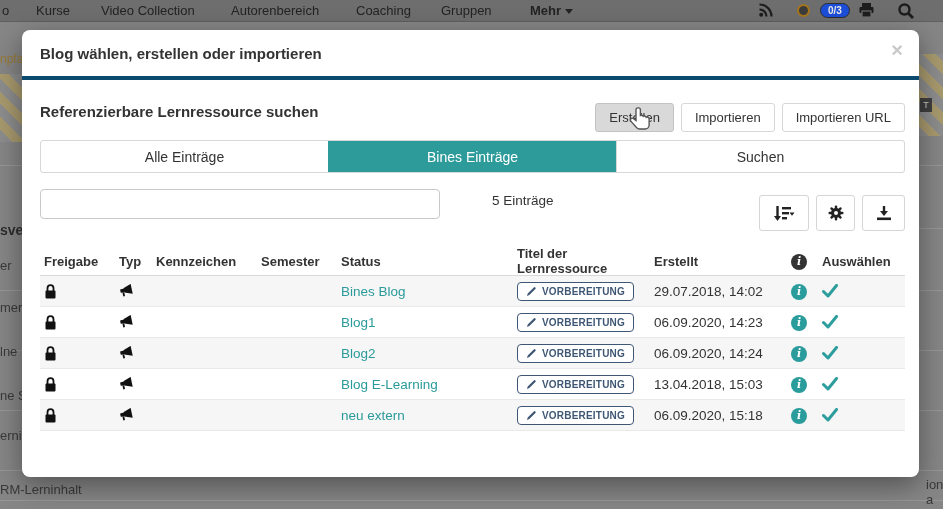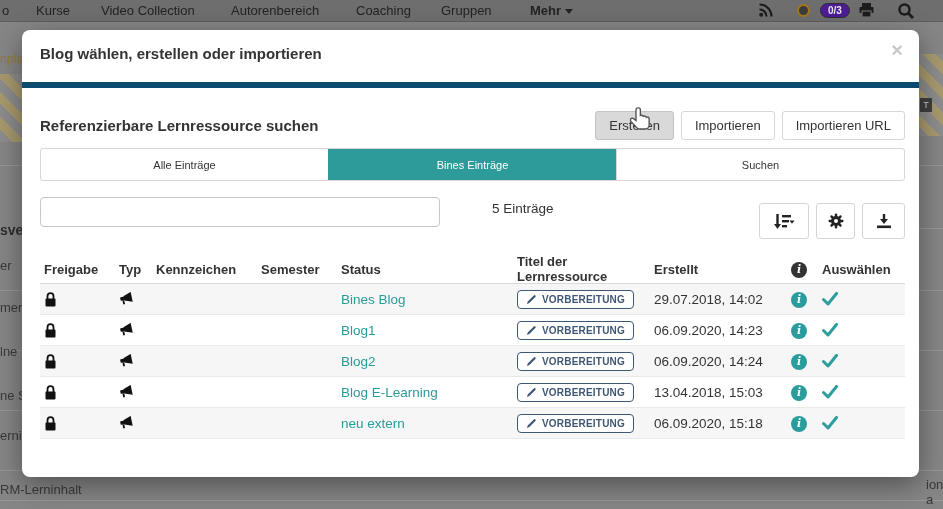--- a/index.html
+++ b/index.html
@@ -8,52 +8,52 @@
   body { position:relative; background:#858585; }
 
   
   .backdrop { position:absolute; inset:0; background:#868686; }
   .topnav { position:absolute; left:0; top:0; width:943px; height:22px;
     background:#6e6e6e; border-bottom:1px solid #5f5f5f; }
   .topnav .nav-item { position:absolute; top:3px; font-size:13px; color:#232323; cursor:pointer; }
   .caret-down { display:inline-block; width:0; height:0; margin-left:4px; margin-bottom:1px;
     border-left:4px solid transparent; border-right:4px solid transparent; border-top:5px solid #232323; }
   .nav-iconbtn { position:absolute; top:2px; color:#1d1d1d; cursor:pointer; }
-  .counter-pill { position:absolute; left:820px; top:3px; background:#4c1d95; border:1px solid #2e2e2e;
+  .counter-pill { position:absolute; left:820px; top:3px; background:#1d4ed8; border:1px solid #2e2e2e;
     color:#e8e8e8; font-size:10px; font-weight:bold; border-radius:8px; padding:1px 7px; }
   .ring-icon { position:absolute; left:797px; top:4px; width:13px; height:13px; border-radius:50%;
     border:2px solid #a4751c; background:#3c3c3c; }
   .frag { position:absolute; color:#3a3a3a; font-size:13px; }
   .frag.bold { font-weight:bold; color:#2d2d2d; font-size:14px; }
   .frag.orange { color:#9a7a35; font-size:12px; }
   .bg-line { position:absolute; left:0; width:943px; height:1px; background:#979797; }
   .stripe { position:absolute; background:repeating-linear-gradient(45deg,#8d8d8d 0 9px,#a89a6e 9px 18px); }
   .bg-chip { position:absolute; left:920px; top:98px; width:12px; height:14px; background:#3f3f3f;
     color:#cfcfcf; font-size:9px; text-align:center; line-height:14px; }
 
   
   .modal { position:absolute; left:22px; top:30px; width:897px; height:447px; background:#fff;
     border-radius:8px; box-shadow:0 8px 28px rgba(0,0,0,.4); }
-  .modal-header { position:relative; height:58px; border-bottom:6px solid #0c4a6e;padding-left:6px; }
+  .modal-header { position:relative; height:50px; border-bottom:4px solid #0c4a6e;padding-left:6px; }
   .modal-title { position:absolute; left:18px; top:15px; font-size:15px; font-weight:bold; color:#333; }
   .modal-close { position:absolute; right:16px; top:10px; font-size:20px; font-weight:bold;
     color:#c9c9c9; cursor:pointer; line-height:20px; }
   .modal-body { padding:0 14px 0 18px; }
 
-  .section-row { margin-top:23px; display:flex; align-items:center; }
+  .section-row { margin-top:23px; display:flex; align-items:flex-start; }
   .section-title { font-size:15px; font-weight:bold; color:#333; }
   .btn-group { margin-left:auto; display:flex; gap:7px; }
   .btn { height:29px; padding:0 13px; font-size:13px; color:#333; background:#fff;
     border:1px solid #d7d7d7; border-radius:3px; cursor:pointer;
     font-family:"Liberation Sans", sans-serif; }
   .btn.hovered { background:#d9d9d9; border-color:#c3c3c3; }
 
   .tabs { margin-top:8px; display:flex; height:33px; border:1px solid #d7d7d7; border-radius:3px;
     overflow:hidden; background:#fff; }
-  .tab { flex:1; display:flex; align-items:center; justify-content:center; font-size:11px;
+  .tab { flex:1; display:flex; align-items:center; justify-content:center; font-size:14px;
     color:#333; cursor:pointer; border-left:1px solid #d7d7d7; }
   .tab:first-child { border-left:none; }
   .tab.active { background:#2e9b9b; color:#fff; border-left-color:#2e9b9b; }
 
   .controls { margin-top:16px; display:flex; }
   .search-block { width:400px; }
   .search-label { font-size:13.5px; color:#333; margin-bottom:7px; }
   .search-input { width:400px; height:30px; border:1px solid #c9c9c9; border-radius:4px;
     padding:0 8px; font-size:13px; font-family:"Liberation Sans", sans-serif; }
   .entries-count { margin-left:52px; margin-top:4px; font-size:13.5px; color:#333; }

